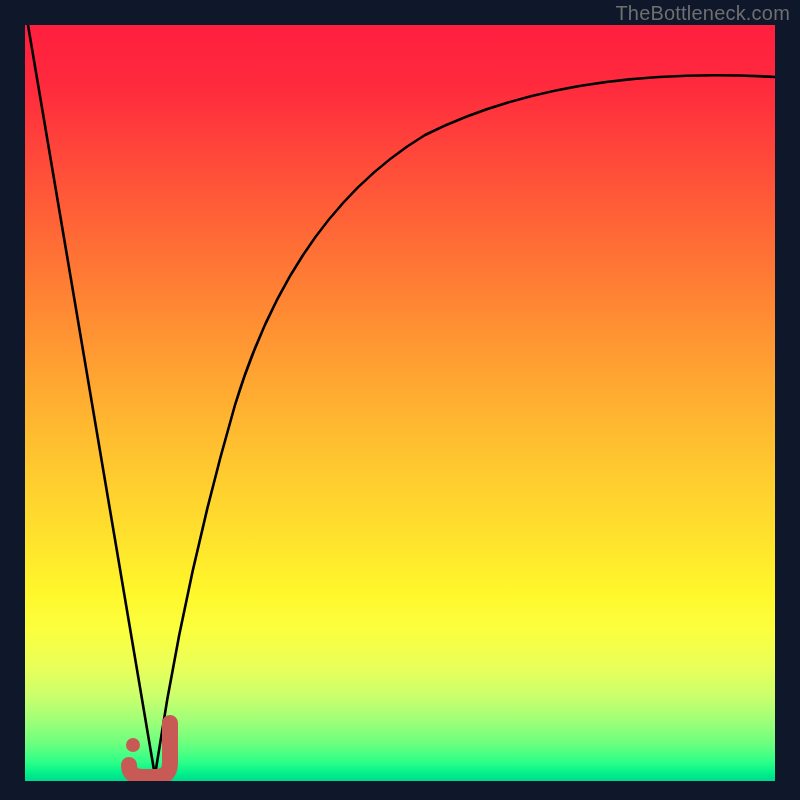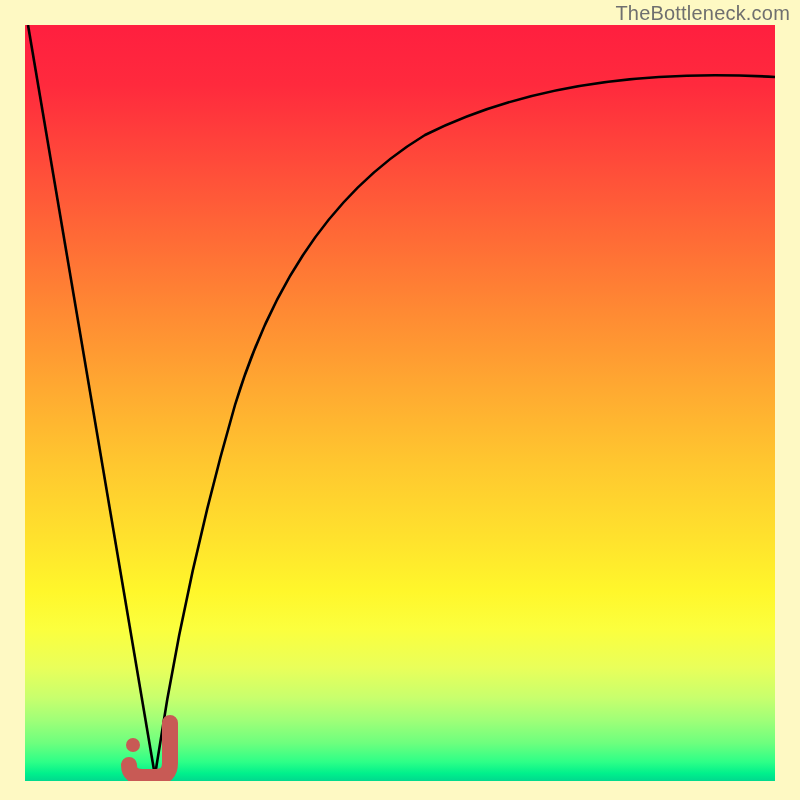--- a/index.html
+++ b/index.html
@@ -8,21 +8,21 @@
     width: 800px;
     height: 800px;
     overflow: hidden;
     background: #000;
     font-family: Arial, Helvetica, sans-serif;
   }
   .stage {
     position: relative;
     width: 800px;
     height: 800px;
-    background: #fef9c3;
+    background: #0f172a;
   }
   .plot-area {
     position: absolute;
     left: 25px;
     top: 25px;
     width: 750px;
     height: 756px;
     overflow: hidden;
   }
   .gradient {

